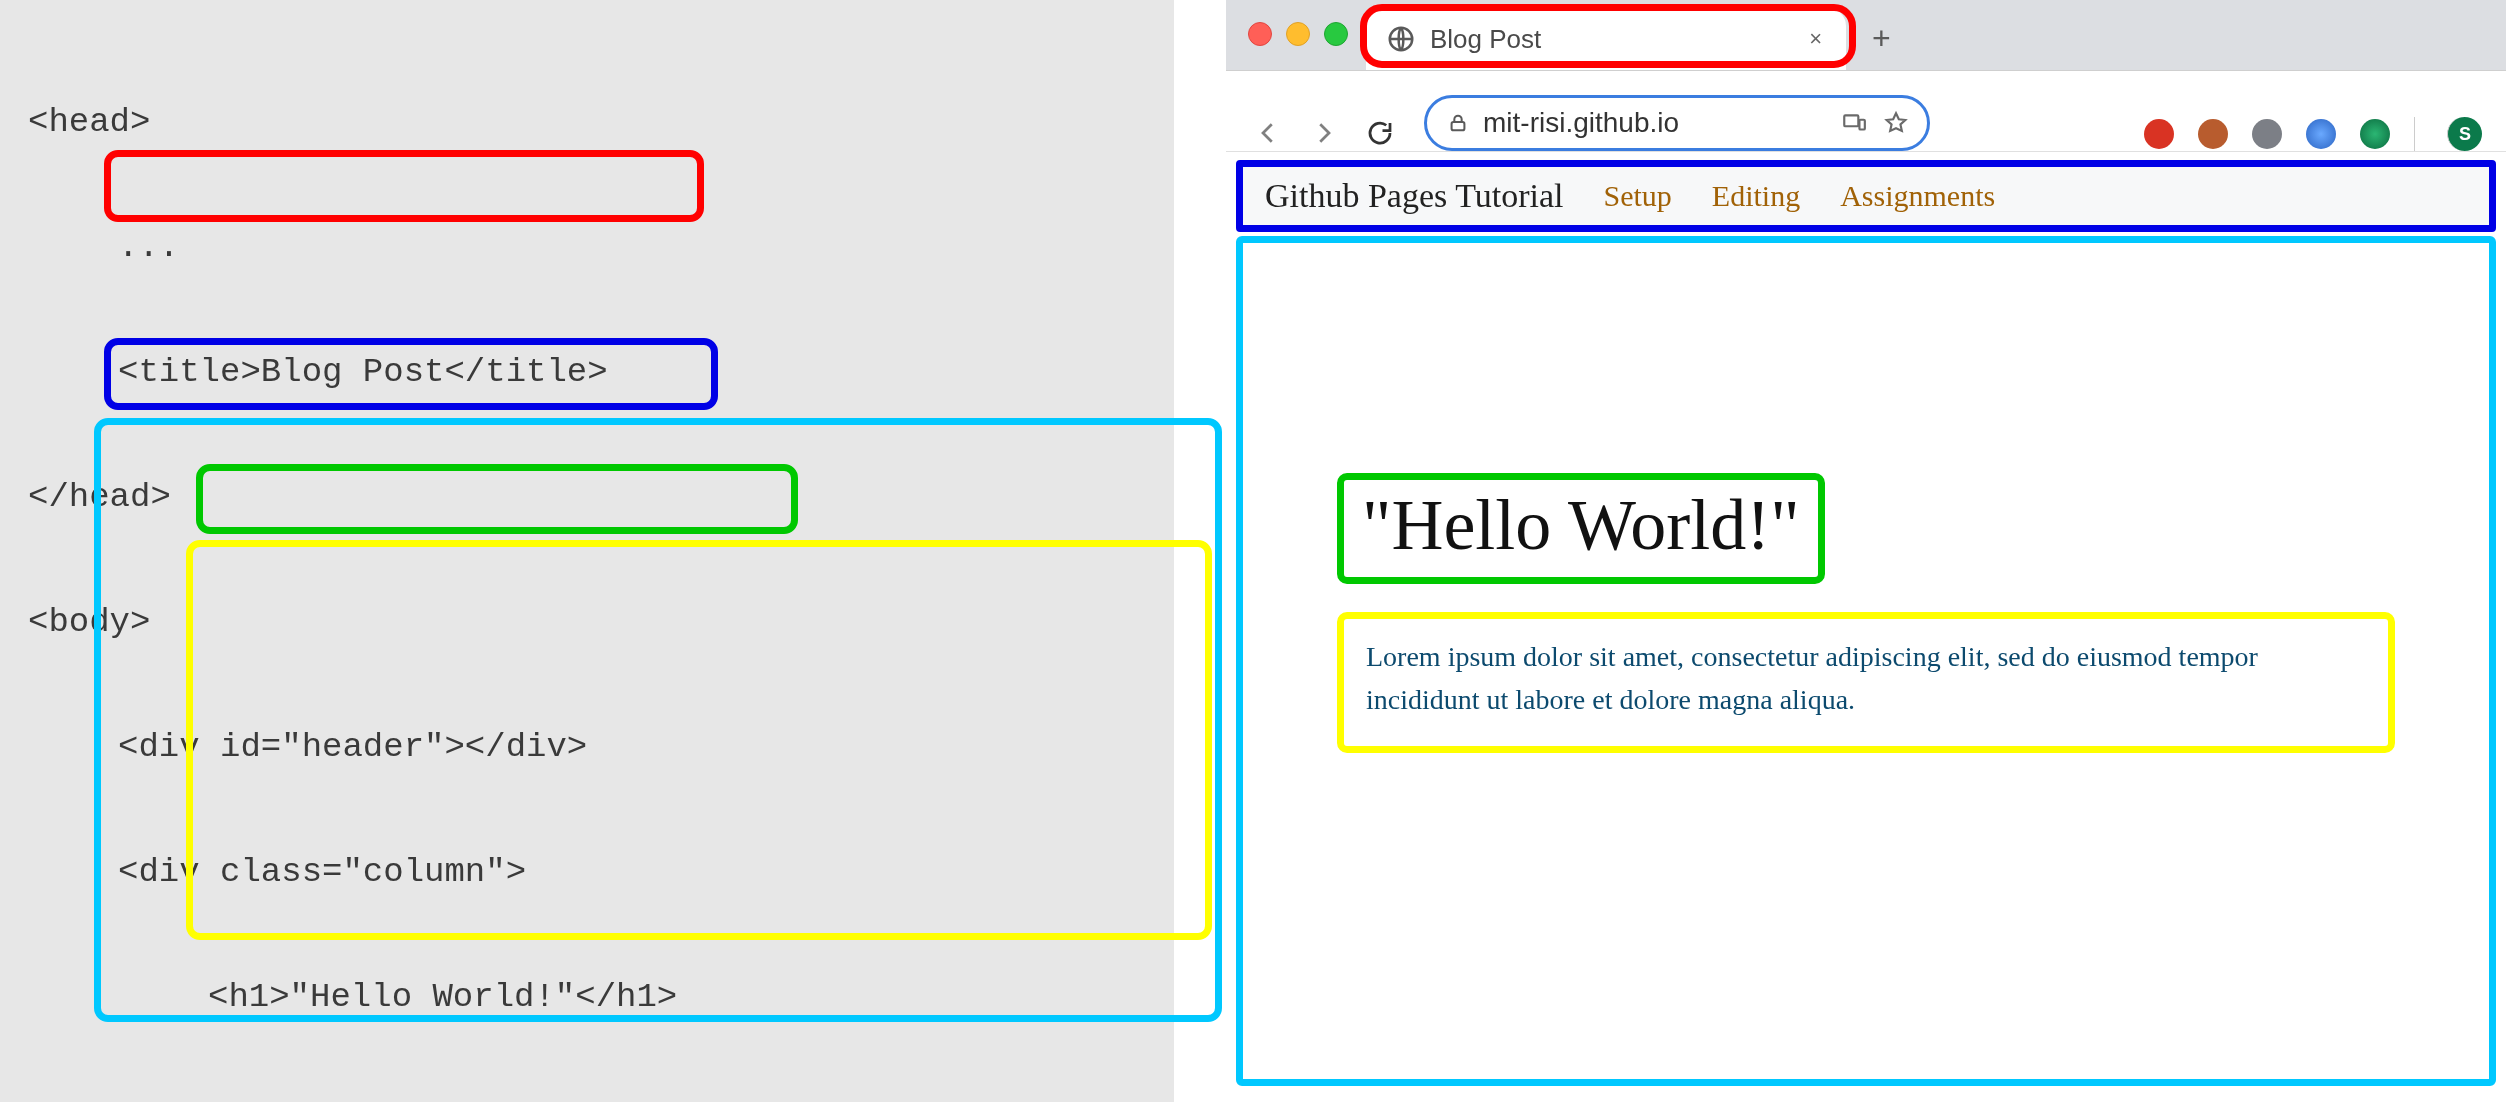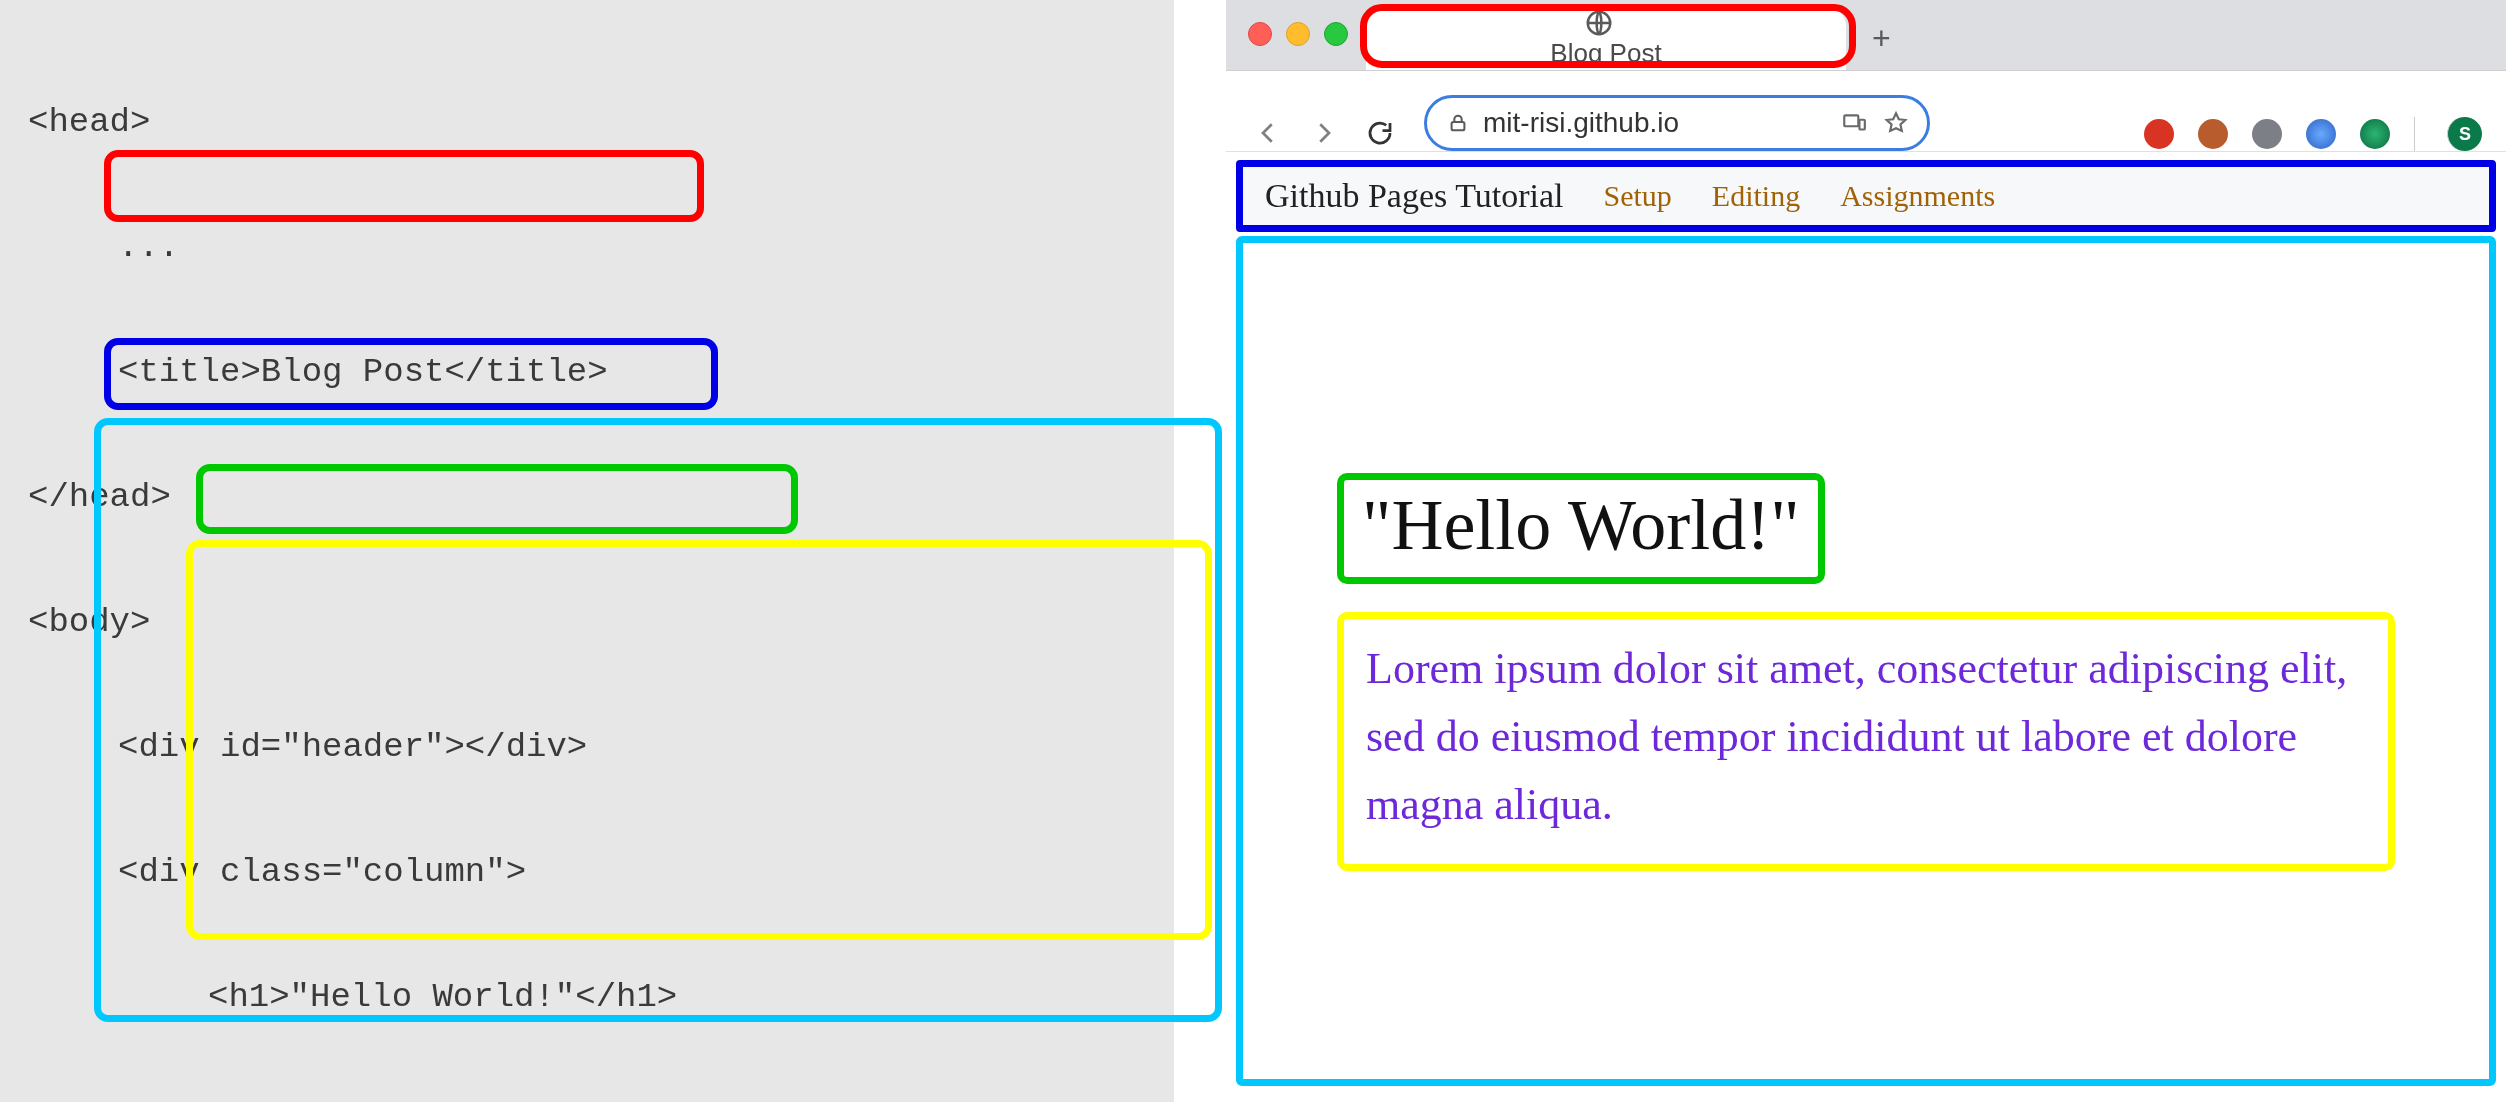--- a/index.html
+++ b/index.html
@@ -93,21 +93,20 @@
     height: 62px;
     background: #ffffff;
     border-top-left-radius: 18px;
     border-top-right-radius: 18px;
     display: flex;
     align-items: center;
     padding: 0 20px;
     box-sizing: border-box;
     font-size: 26px;
     color: #4a4a4a;
-    flex-direction: column;
   }
   .tab .globe {
     width: 30px; height: 30px; margin-right: 14px;
     flex: 0 0 auto;
     color:#5a5a5a;
   }
   .tab .title { flex: 1 1 auto; }
   .tab .closex {
     font-size: 22px; color:#666; padding:4px;
   }
@@ -242,23 +241,23 @@
     color: #111;
   }
   .pbox {
     margin-top: 28px;
     border: 7px solid #ffff00;
     border-radius: 10px;
     padding: 16px 22px 24px 22px;
   }
   .pbox .ptext {
     font-family: Georgia, "Times New Roman", serif;
-    font-size: 44px;
+    font-size: 28px;
     line-height: 1.55;
-    color: #6d28d9;
+    color: #0c4a6e;
   }
 </style>
 </head>
 <body>
 
 <div class="stage">
 
   <div class="code-panel">
     <div class="code-inner">
 <span class="code-line">&lt;head&gt;</span>

